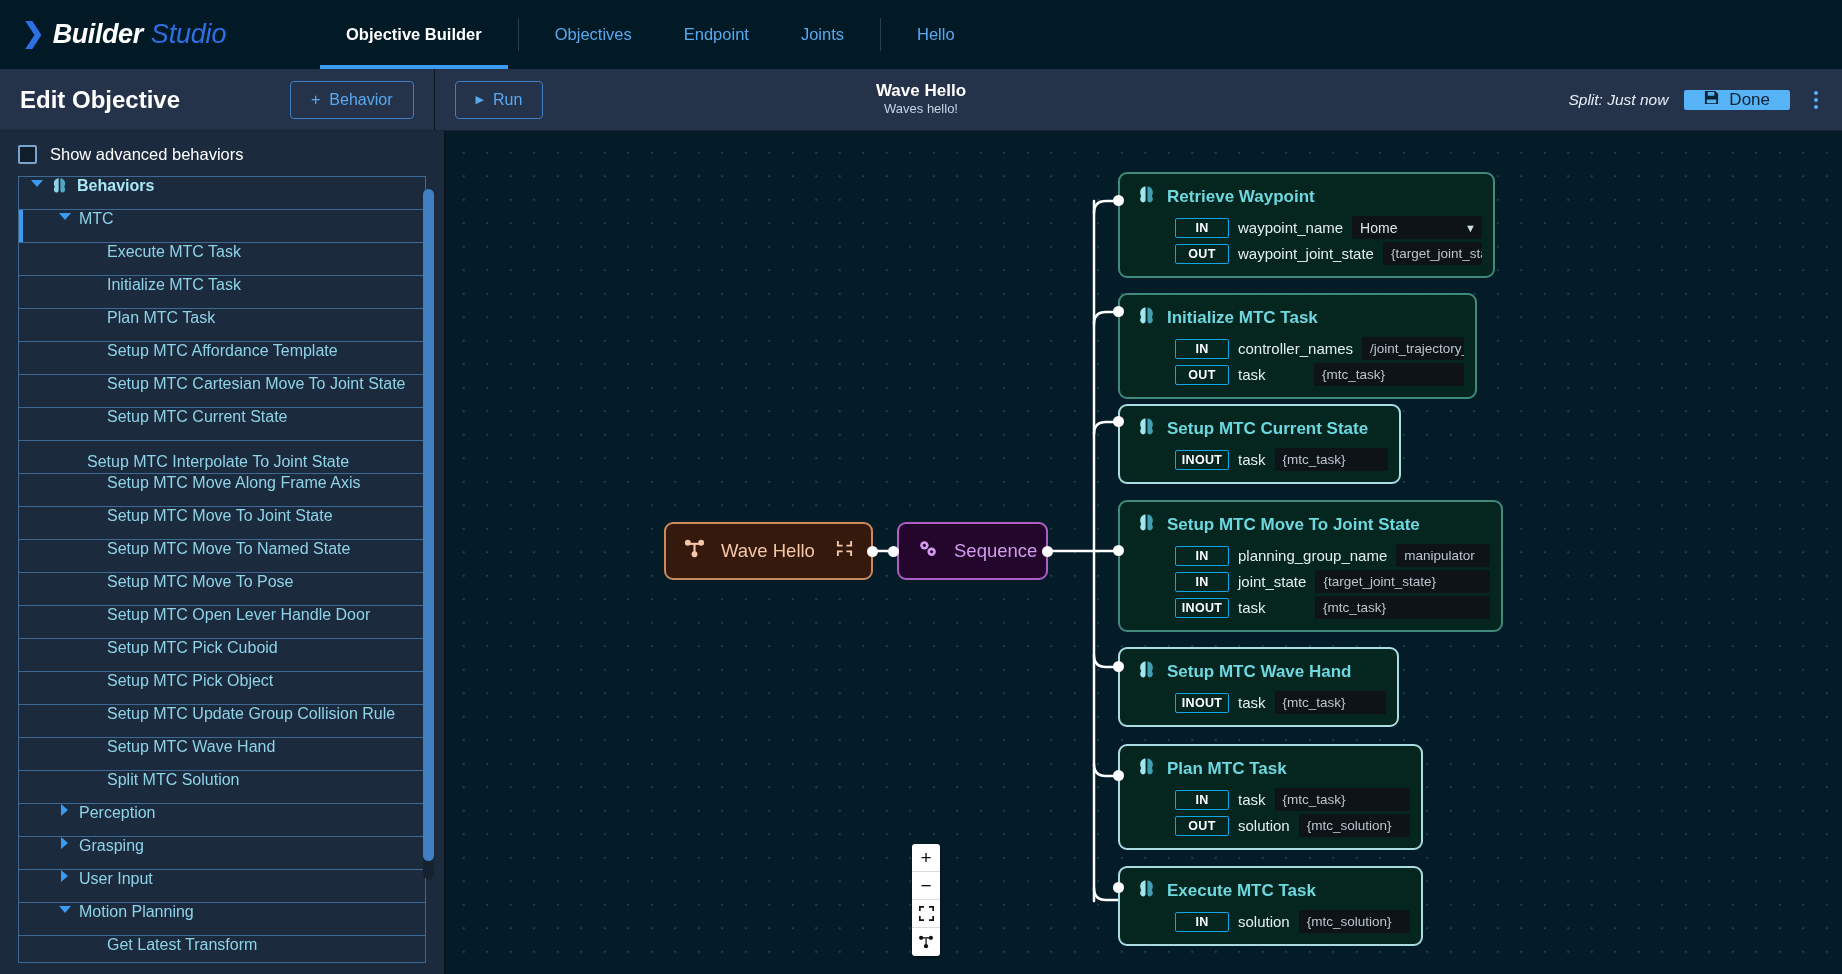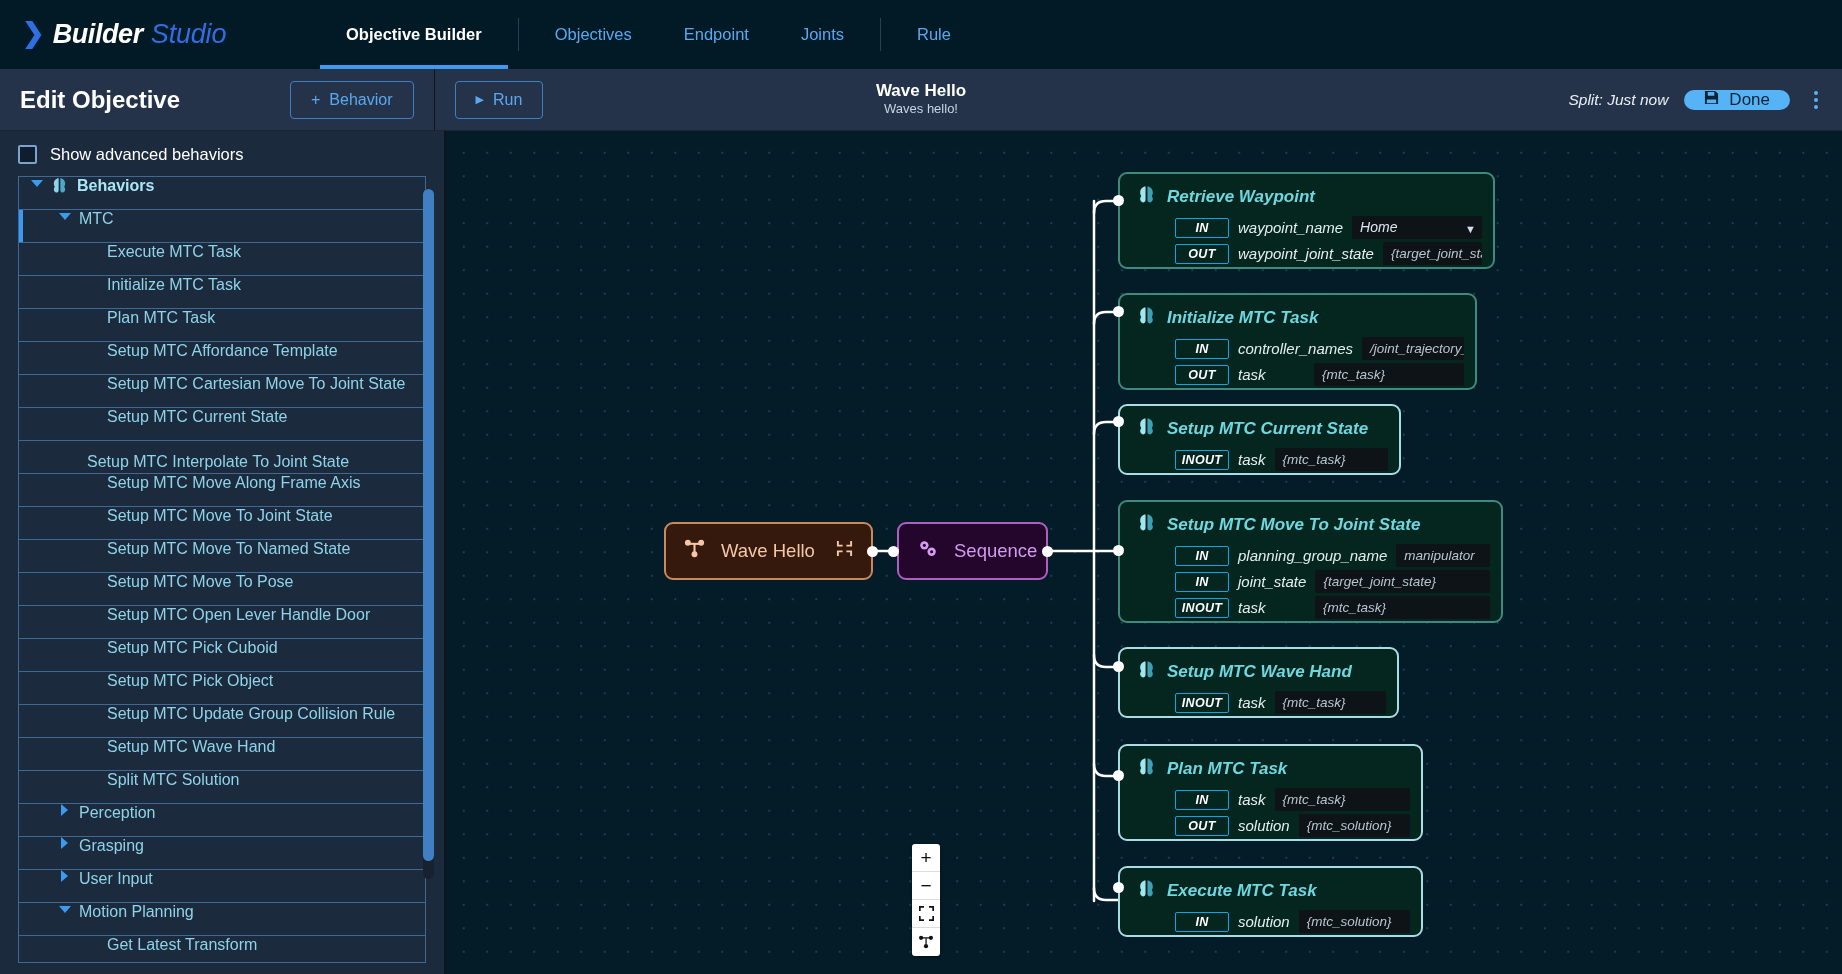--- a/index.html
+++ b/index.html
@@ -74,21 +74,21 @@
   }
   .tb-center-title { color: #ffffff; font-size: 17px; font-weight: bold; line-height: 1.15; }
   .tb-center-sub { color: #c6d4e4; font-size: 13px; line-height: 1.3; }
   .tb-right {
     margin-left: auto; display: flex; align-items: center;
     gap: 16px; padding-right: 16px;
   }
   .saved-text { color: #e8eef6; font-size: 15.5px; font-style: italic; }
   .done-btn {
     display: inline-flex; align-items: center; gap: 10px;
-    background: #56b3f5; color: #0d2233; border: none; border-radius: 11px;
+    background: #56b3f5; color: #0d2233; border: none; border-radius: 2px;
     font-size: 17px; padding: 0 20px; cursor: pointer;
   }
   .kebab {
     display: flex; flex-direction: column; gap: 3px;
     padding: 6px 8px; cursor: pointer;
   }
   .kebab i { width: 4px; height: 4px; background: #56b3f5; border-radius: 50%; display: block; }
 
   
   .main { display: flex; height: calc(974px - 69px - 62px); width: 100%; }
@@ -180,22 +180,21 @@
   
   .node-ctrl {
     background: #24052c; border: 2px solid #ad5fc4;
     display: flex; align-items: center; gap: 15px;
     padding: 0 18px; height: 58px;
     color: #d49cf0; font-size: 18.5px;
   }
   
   .node-act {
     background: #05251f; border: 2px solid #3f8a7c;
-    padding: 8px 11px 0 11px;
-    font-style: italic;
+    padding: 8px 11px 9px 11px;
   }
   .node-act.sel { border-color: #a9dde3; }
   .node-head {
     display: flex; align-items: center; gap: 11px;
     padding: 3px 4px 7px 6px;
   }
   .node-title { color: #6ed8e0; font-size: 17px; font-weight: bold; white-space: nowrap; }
   .port-row {
     display: flex; align-items: center; gap: 9px;
     height: 25px; margin-bottom: 1px;
@@ -203,21 +202,21 @@
   .pill {
     border: 1px solid #0ea5e9; border-radius: 2px;
     color: #ffffff; font-size: 12.5px; font-weight: bold;
     padding: 2px 0; text-align: center;
     width: 54px; flex: 0 0 54px; letter-spacing: 0.3px; margin-left: 44px;
   }
   .pname { color: #e4eef0; font-size: 15px; white-space: nowrap; }
   .pval {
     background: #0e1318; color: #b9c6cc; font-size: 13.5px;
     padding: 4px 8px; border-radius: 2px; height: 23px;
-    display: flex; align-items: flex-end; overflow: hidden; white-space: nowrap;
+    display: flex; align-items: center; overflow: hidden; white-space: nowrap;
   }
   .pval.select {
     justify-content: space-between; color: #dde7eb; font-size: 14px;
     padding-right: 6px;
   }
   .sel-caret { color: #cfe0e6; font-size: 11px; margin-left: 8px; }
 
   .dot {
     position: absolute; width: 11px; height: 11px;
     background: #ffffff; border-radius: 50%;
@@ -244,21 +243,21 @@
     <span class="brand-movit">Builder</span>
     <span class="brand-studio">Studio</span>
   </div>
   <div class="navtabs">
     <div class="navtab active">Objective Builder</div>
     <div class="nav-sep"></div>
     <div class="navtab">Objectives</div>
     <div class="navtab">Endpoint</div>
     <div class="navtab">Joints</div>
     <div class="nav-sep"></div>
-    <div class="navtab">Rule</div>
+    <div class="navtab">Hello</div>
   </div>
 </div>
 
 <div class="toolbar">
   <div class="tb-title">Edit Objective</div>
   <button class="tb-btn">
     <span>+</span>
     <span>Behavior</span>
   </button>
   <div class="tb-sep"></div>

